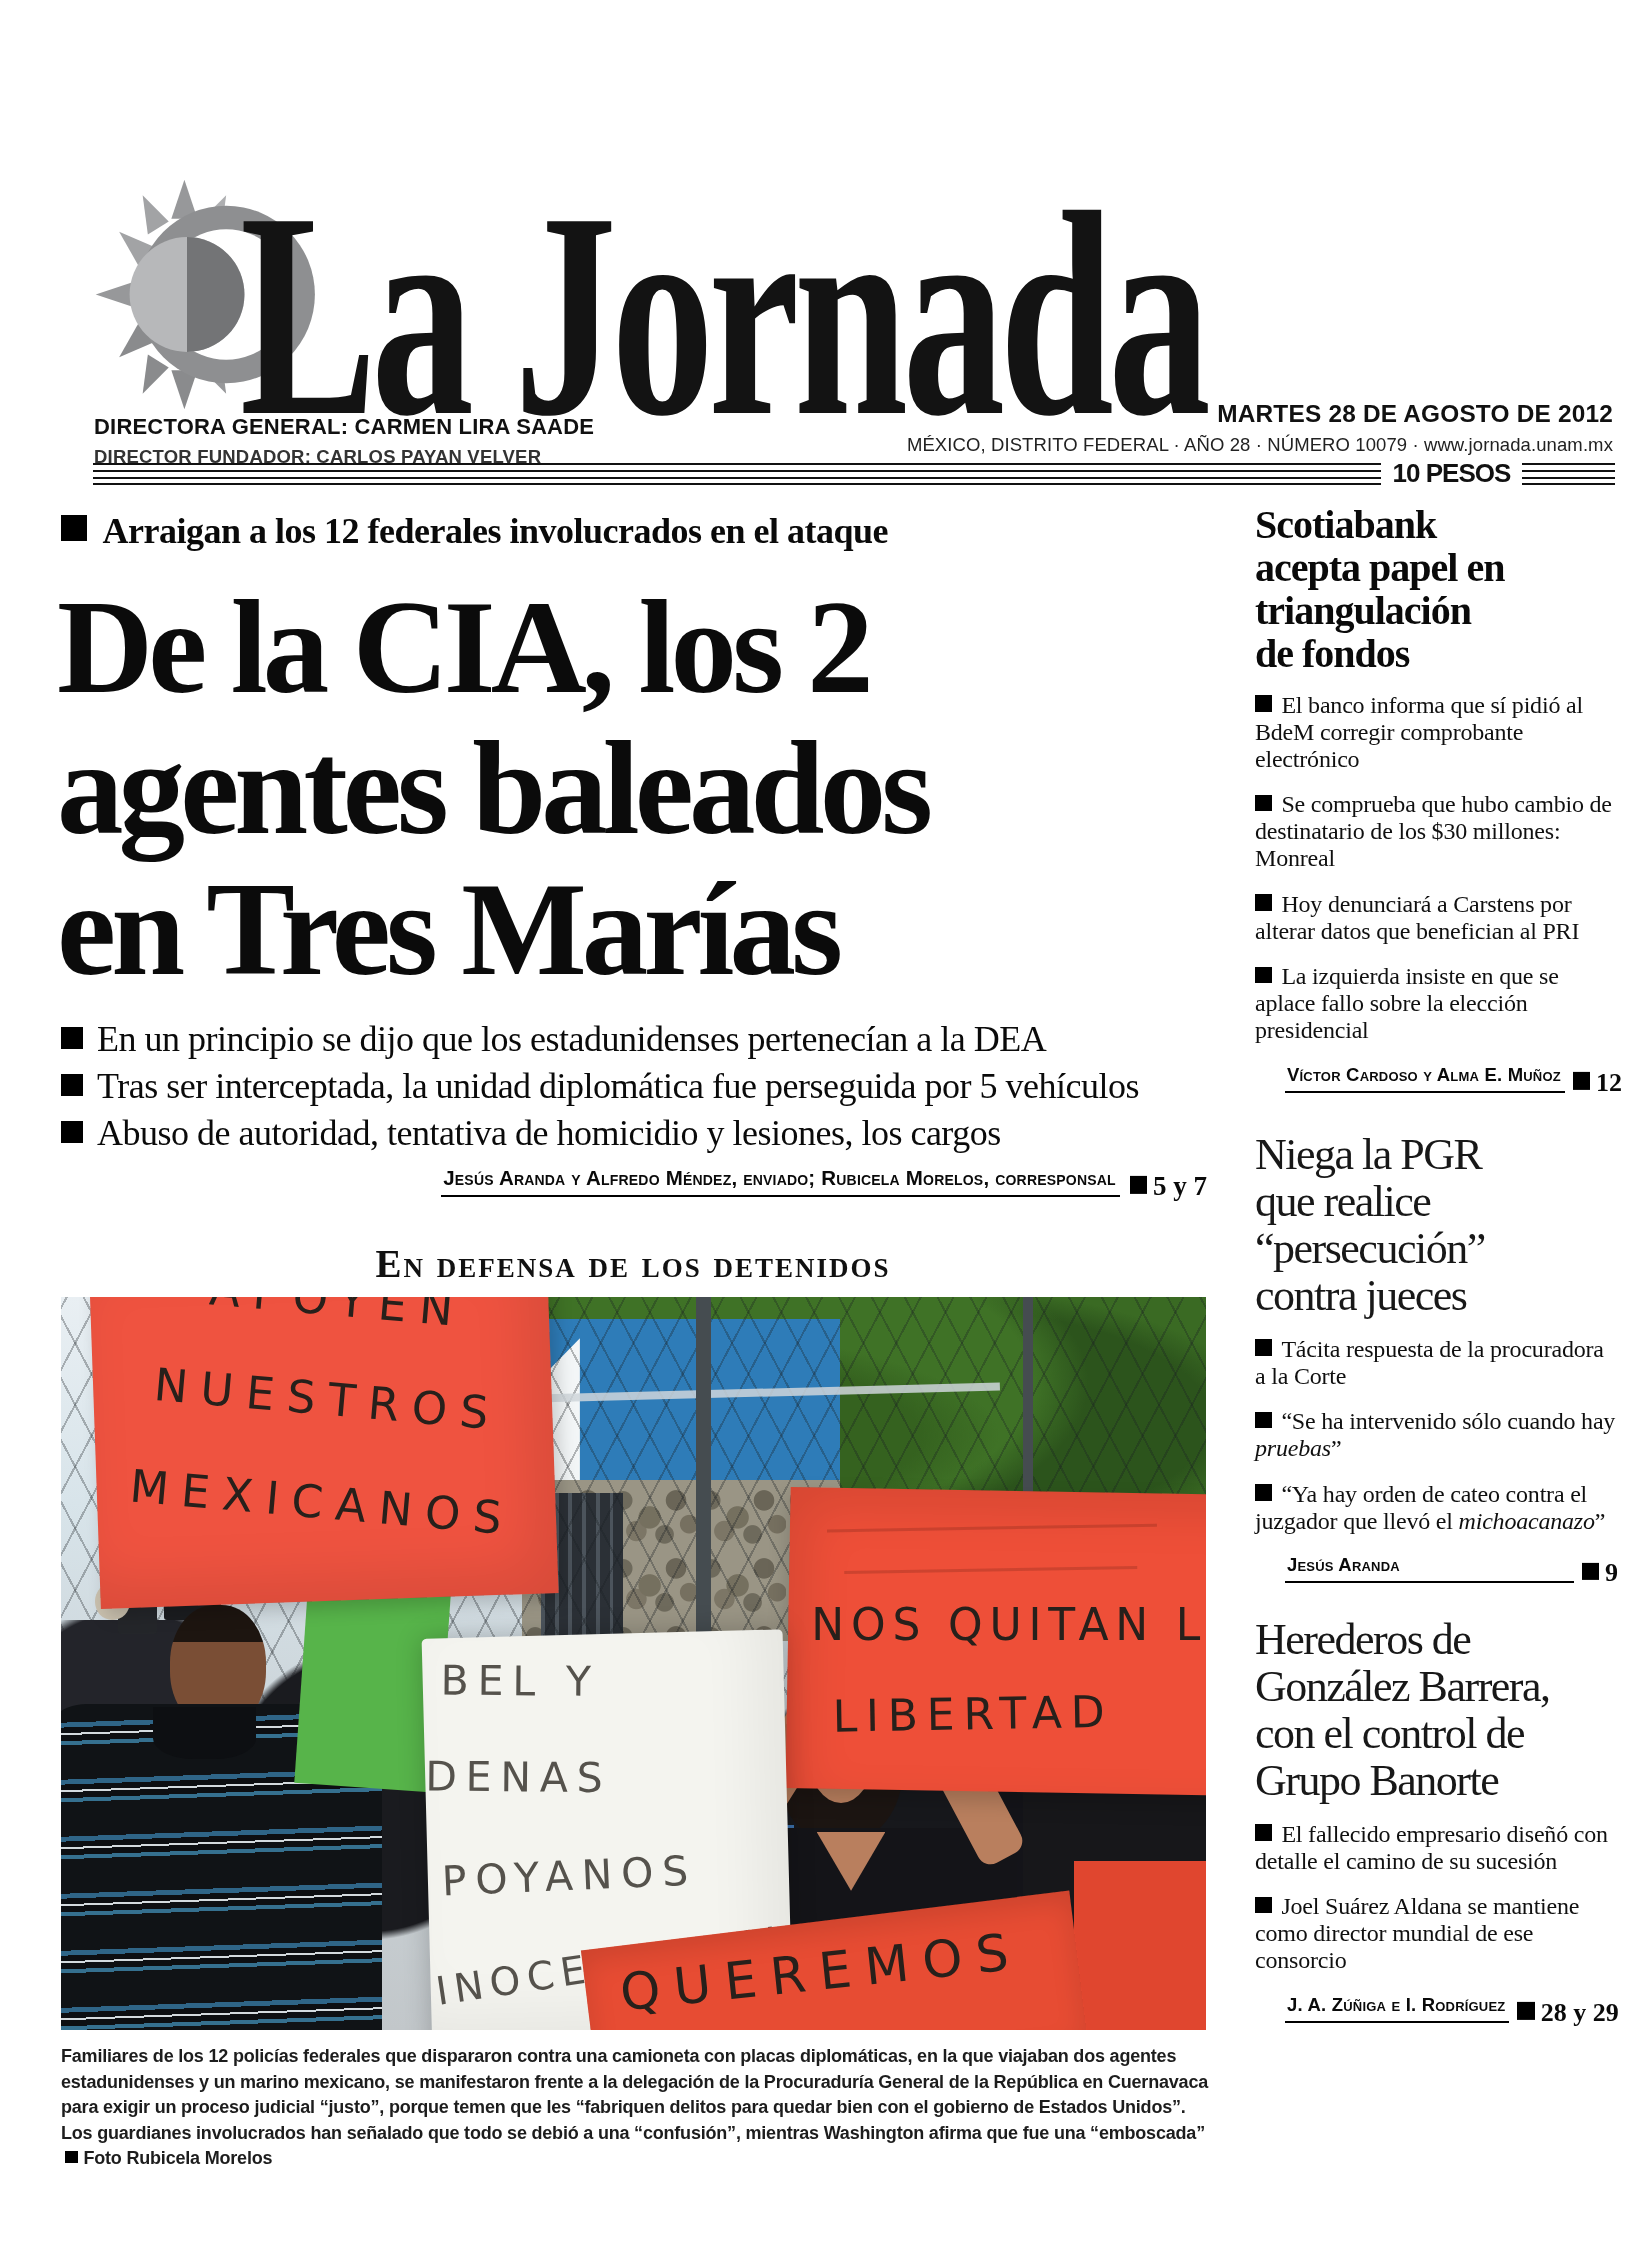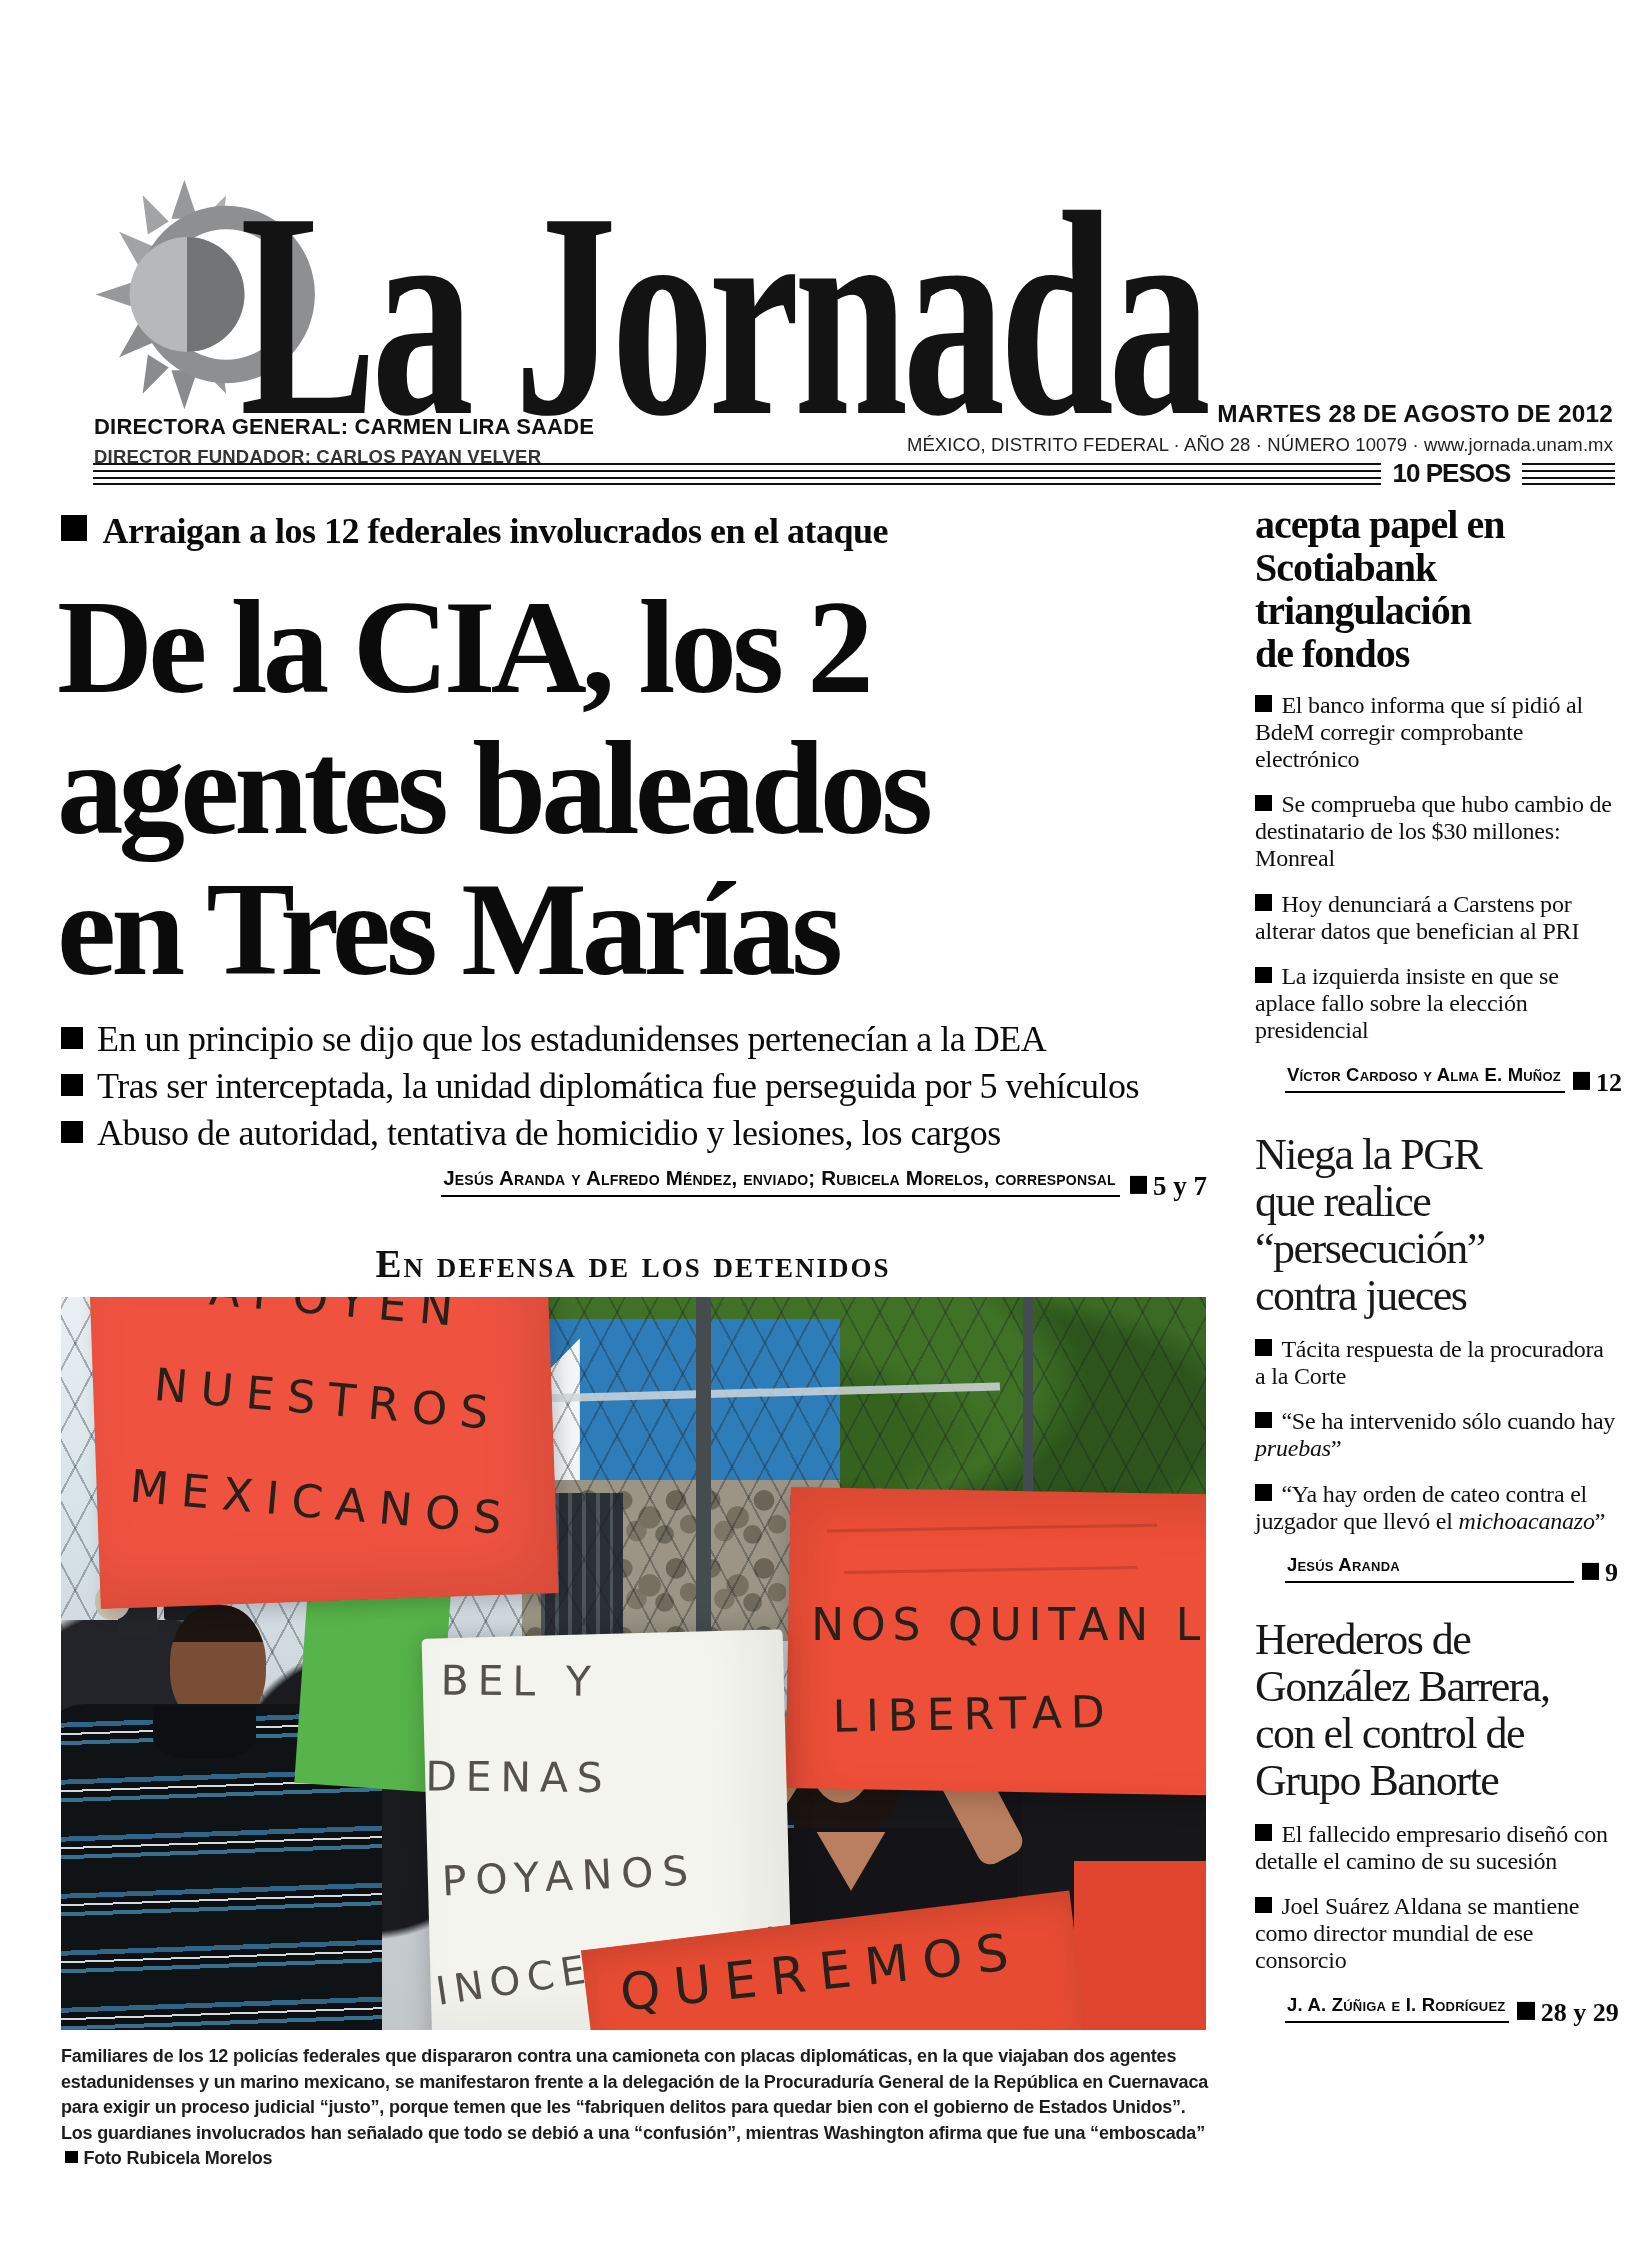--- a/index.html
+++ b/index.html
@@ -307,22 +307,22 @@
     </div>
     <div class="ph sign sign-rlow"></div>
   </figure>
 
   <div class="caption">
     <span>Familiares de los 12 policías federales que dispararon contra una camioneta con placas diplomáticas, en la que viajaban dos agentes estadunidenses y un marino mexicano, se manifestaron frente a la delegación de la Procuraduría General de la República en Cuernavaca para exigir un proceso judicial “justo”, porque temen que les “fabriquen delitos para quedar bien con el gobierno de Estados Unidos”. Los guardianes involucrados han señalado que todo se debió a una “confusión”, mientras Washington afirma que fue una “emboscada”</span><span class="credit"><span class="sq cap"></span><strong>Foto Rubicela Morelos</strong></span>
   </div>
 
   <article class="side-article sa1">
     <div class="side-title-b">
+      <div>Scotiabank</div>
       <div>acepta papel en</div>
-      <div>Scotiabank</div>
       <div>triangulación</div>
       <div>de fondos</div>
     </div>
     <ul class="side-bullets">
       <li><span class="sq side"></span><span>El banco informa que sí pidió al BdeM corregir comprobante electrónico</span></li>
       <li><span class="sq side"></span><span>Se comprueba que hubo cambio de destinatario de los $30 millones: Monreal</span></li>
       <li><span class="sq side"></span><span>Hoy denunciará a Carstens por alterar datos que benefician al PRI</span></li>
       <li><span class="sq side"></span><span>La izquierda insiste en que se aplace fallo sobre la elección presidencial</span></li>
     </ul>
     <div class="byline-row side-byline">

